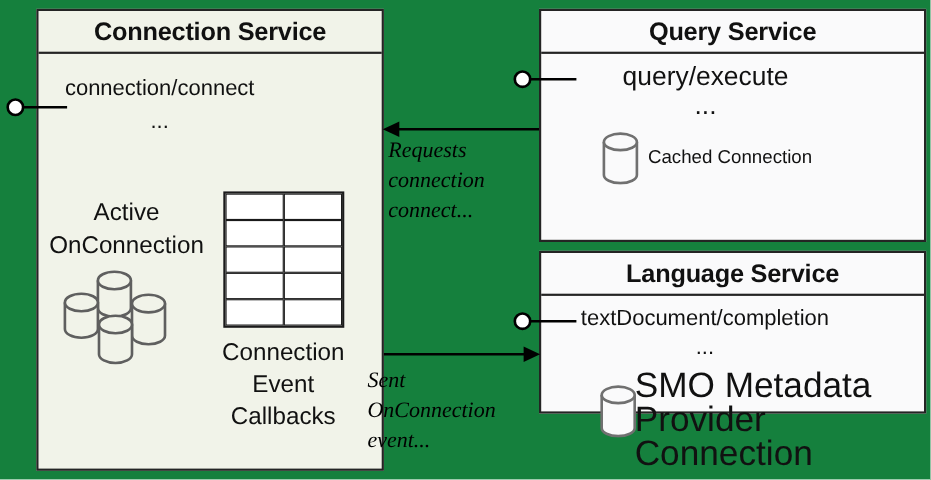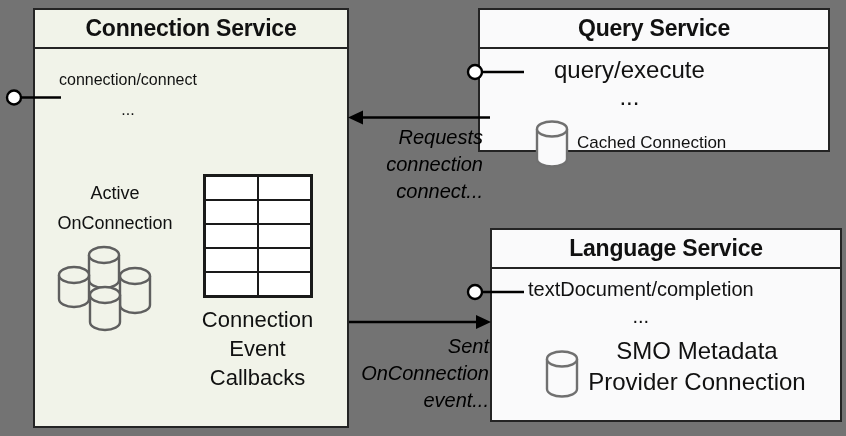--- a/index.html
+++ b/index.html
@@ -9,53 +9,53 @@
     --line:#000000;
     --cluster-stroke:#5f5f5f;
     --cylinder-stroke:#707070;
     --table-border:#1a1a1a;
     --text:#111111;
   }
   html,body{margin:0;padding:0;background:#ffffff;}
   .canvas{
     position:relative;width:846px;height:436px;overflow:hidden;
     font-family:"Liberation Sans","DejaVu Sans",sans-serif;
-    color:var(--text,#111);background:#737373;
+    color:var(--text,#111);background:#15803d;
   }
   .box{position:absolute;border:2.5px solid var(--border,#242424);box-sizing:border-box;}
   .box.conn{left:33px;top:8px;width:316px;height:420px;background:var(--connection-fill,#f1f3e9);}
-  .box.query{left:478px;top:8px;width:352px;height:144px;background:var(--service-fill,#fafafb);}
-  .box.lang{left:490px;top:228px;width:352px;height:194px;background:var(--service-fill,#fafafb);}
+  .box.query{left:490px;top:8px;width:352px;height:212px;background:var(--service-fill,#fafafb);}
+  .box.lang{left:490px;top:228px;width:352px;height:148px;background:var(--service-fill,#fafafb);}
   .box > header{
     height:37px;border-bottom:2.5px solid var(--border,#242424);
     display:flex;align-items:center;justify-content:center;
     font-weight:bold;font-size:23px;letter-spacing:-0.2px;
   }
   .abs{position:absolute;}
   .methods{display:inline-block;text-align:left;white-space:nowrap;}
   .methods .dots{text-align:center;}
-  .conn .methods{left:24px;top:55px;font-size:16px;line-height:30px;}
+  .conn .methods{left:24px;top:55px;font-size:20px;line-height:30px;}
   .query .methods{left:40px;top:46px;font-size:24px;line-height:27px;margin-left:34px;}
   .lang .methods{left:36px;top:46px;font-size:20px;line-height:27px;}
-  .active-label{left:5px;top:168px;width:150px;text-align:center;font-size:18px;line-height:30px;}
+  .active-label{left:5px;top:168px;width:150px;text-align:center;font-size:22px;line-height:30px;}
   .callbacks-label{left:140px;top:295px;width:165px;text-align:center;font-size:22px;line-height:29px;}
   .cluster-icon{left:21px;top:233px;}
   .table-icon{
     left:168px;top:164px;width:110px;height:124px;box-sizing:border-box;
     display:grid;grid-template-columns:1fr 1fr;grid-auto-rows:1fr;
     border:2px solid var(--table-border,#1a1a1a);background:#fff;
   }
   .table-icon > div{border:1.2px solid var(--table-border,#1a1a1a);}
   .query .cyl-icon{left:55px;top:110px;}
   .lang .cyl-icon{left:53px;top:120px;}
   .cached-label{left:97px;top:118px;font-size:17px;line-height:30px;white-space:nowrap;}
-  .smo-label{left:85px;top:105px;width:240px;text-align:center;font-size:24px;line-height:31px;}
-  .arrow-label{position:absolute;text-align:right;font-style:italic;font-size:20px;line-height:27px;color:#000;}
+  .smo-label{left:85px;top:105px;width:240px;font-size:32px;line-height:31px;}
+  .arrow-label{position:absolute;text-align:left;font-style:italic;font-size:20px;line-height:27px;color:#000;font-family:Liberation Serif, serif;}
   .arrow-label.req{left:353px;top:124px;width:130px;}
-  .arrow-label.sent{left:349px;top:333px;width:140px;}
+  .arrow-label.sent{left:334px;top:333px;width:140px;}
   .overlay{position:absolute;left:0;top:0;pointer-events:none;}
   .connector-line{stroke:var(--line,#000);stroke-width:2.3;fill:none;}
   .lollipop-circle{stroke:var(--line,#000);stroke-width:2.4;fill:#fff;}
   .arrowhead{fill:var(--line,#000);stroke:none;}
   .cluster-cyl{fill:var(--connection-fill,#f1f3e9);stroke:var(--cluster-stroke,#5f5f5f);stroke-width:2.4;}
   .single-cyl{fill:var(--service-fill,#fafafb);stroke:var(--cylinder-stroke,#707070);stroke-width:2.4;}
 </style>
 </head>
 <body>
 

